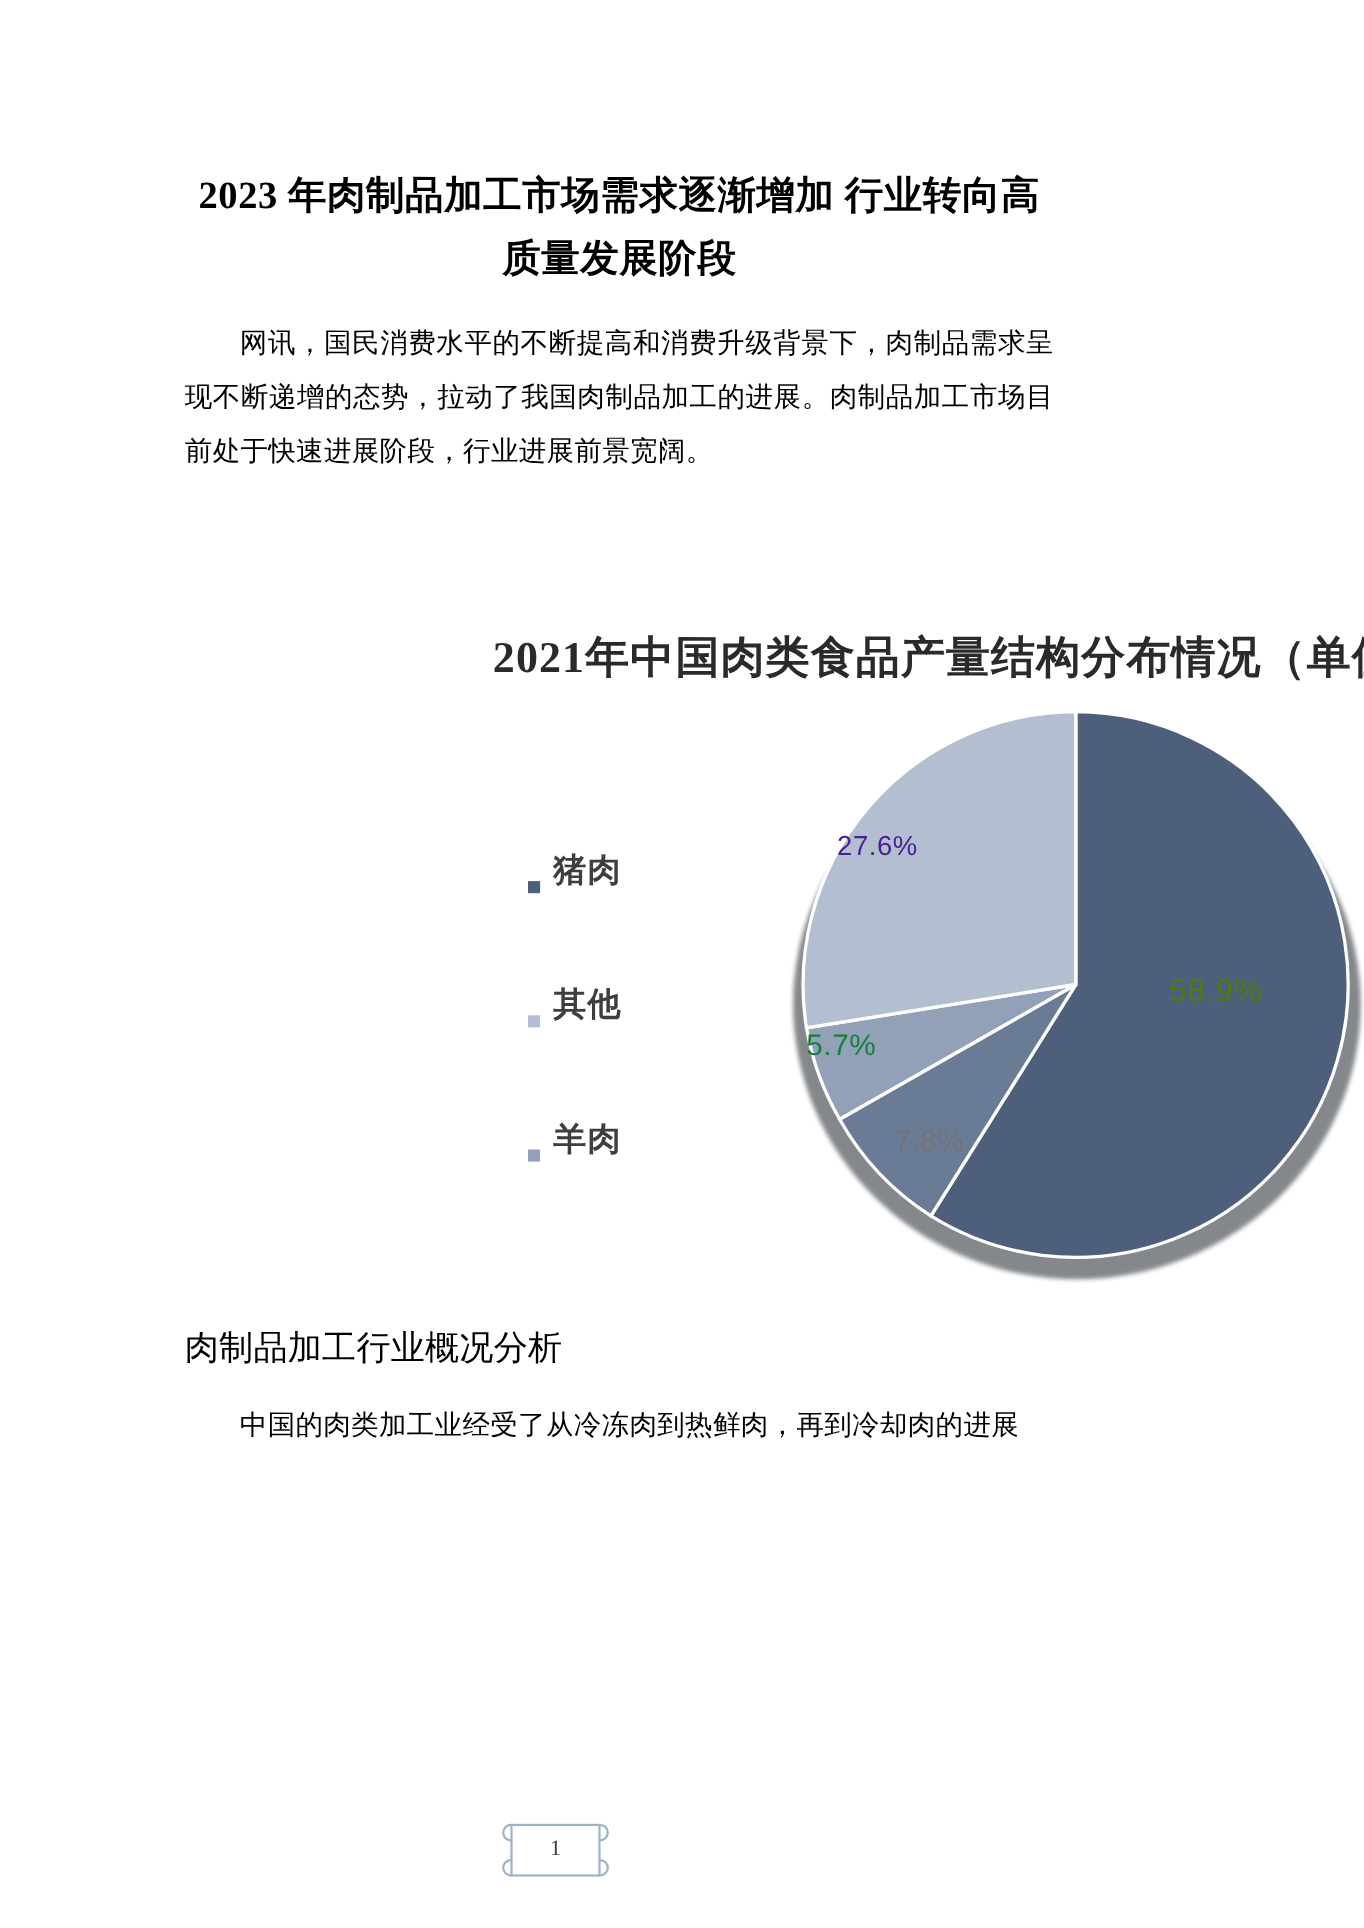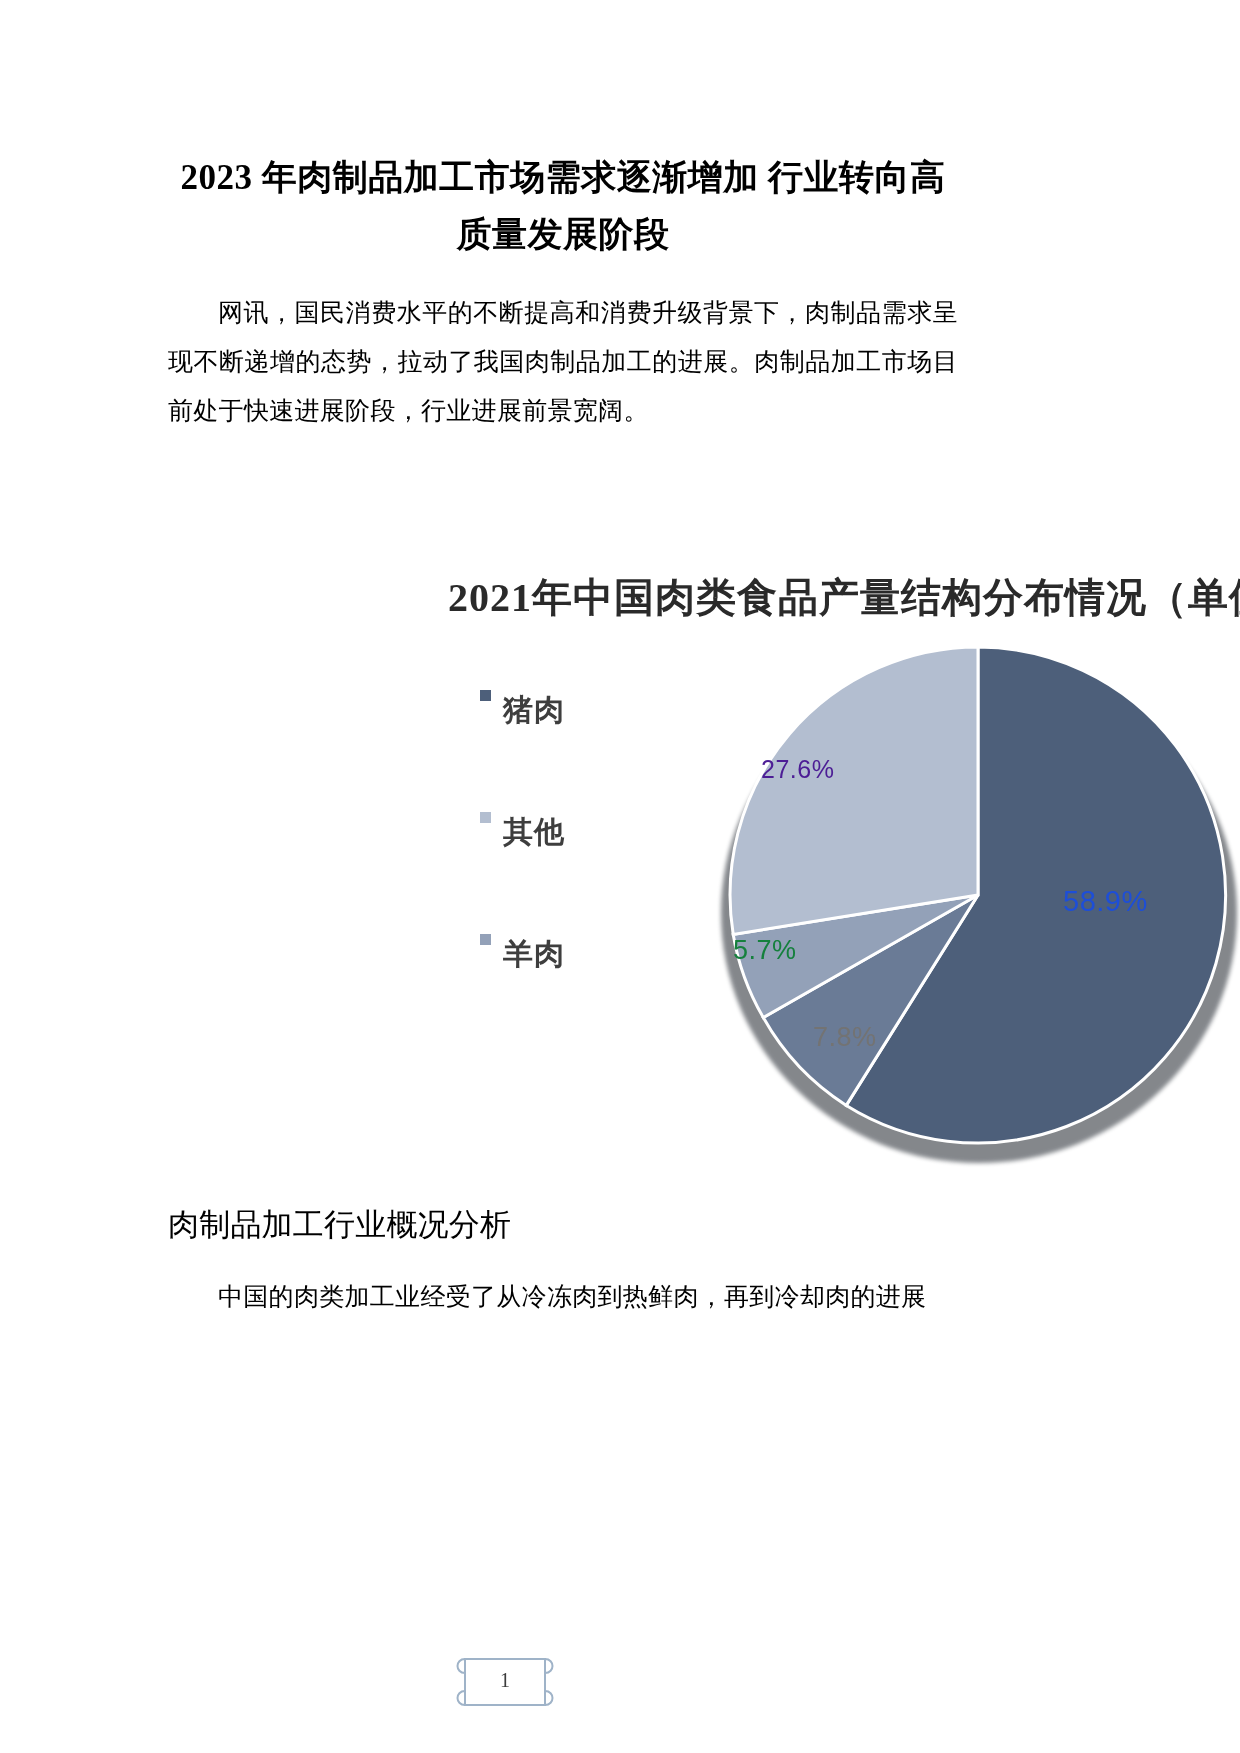--- a/index.html
+++ b/index.html
@@ -73,21 +73,21 @@
     letter-spacing: 1px;
   }
   .legend {
     position: absolute;
     left: 312px;
     top: 120px;
     width: 220px;
   }
   .legend-item {
     display: flex;
-    align-items: flex-start;
+    align-items: flex-end;
     height: 122px;
   }
   .legend-swatch {
     width: 11px;
     height: 11px;
     margin-right: 12px;
     flex: 0 0 auto;
   }
   .legend-label {
     font-family: "Liberation Sans", "DejaVu Sans", sans-serif;
@@ -119,21 +119,21 @@
     left: 0;
     top: 0;
   }
   .pie-label {
     position: absolute;
     font-family: "Liberation Sans", "DejaVu Sans", sans-serif;
     font-size: 27px;
     letter-spacing: 0.5px;
     white-space: nowrap;
   }
-  .lbl-pork  { left: 350px; top: 240px; color: #1d4ed8; font-size: 29px; }
+  .lbl-pork  { left: 350px; top: 240px; color: #4d7c0f; font-size: 29px; }
   .lbl-other { left: 48px;  top: 110px; color: #4c1d95; font-size: 25px; }
   .lbl-mutton{ left: 20px;  top: 290px; color: #15803d; }
   .lbl-beef  { left: 100px; top: 377px; color: #737373; }
 
   
   .footer {
     position: absolute;
     left: 0;
     bottom: 38px;
     width: 100%;

